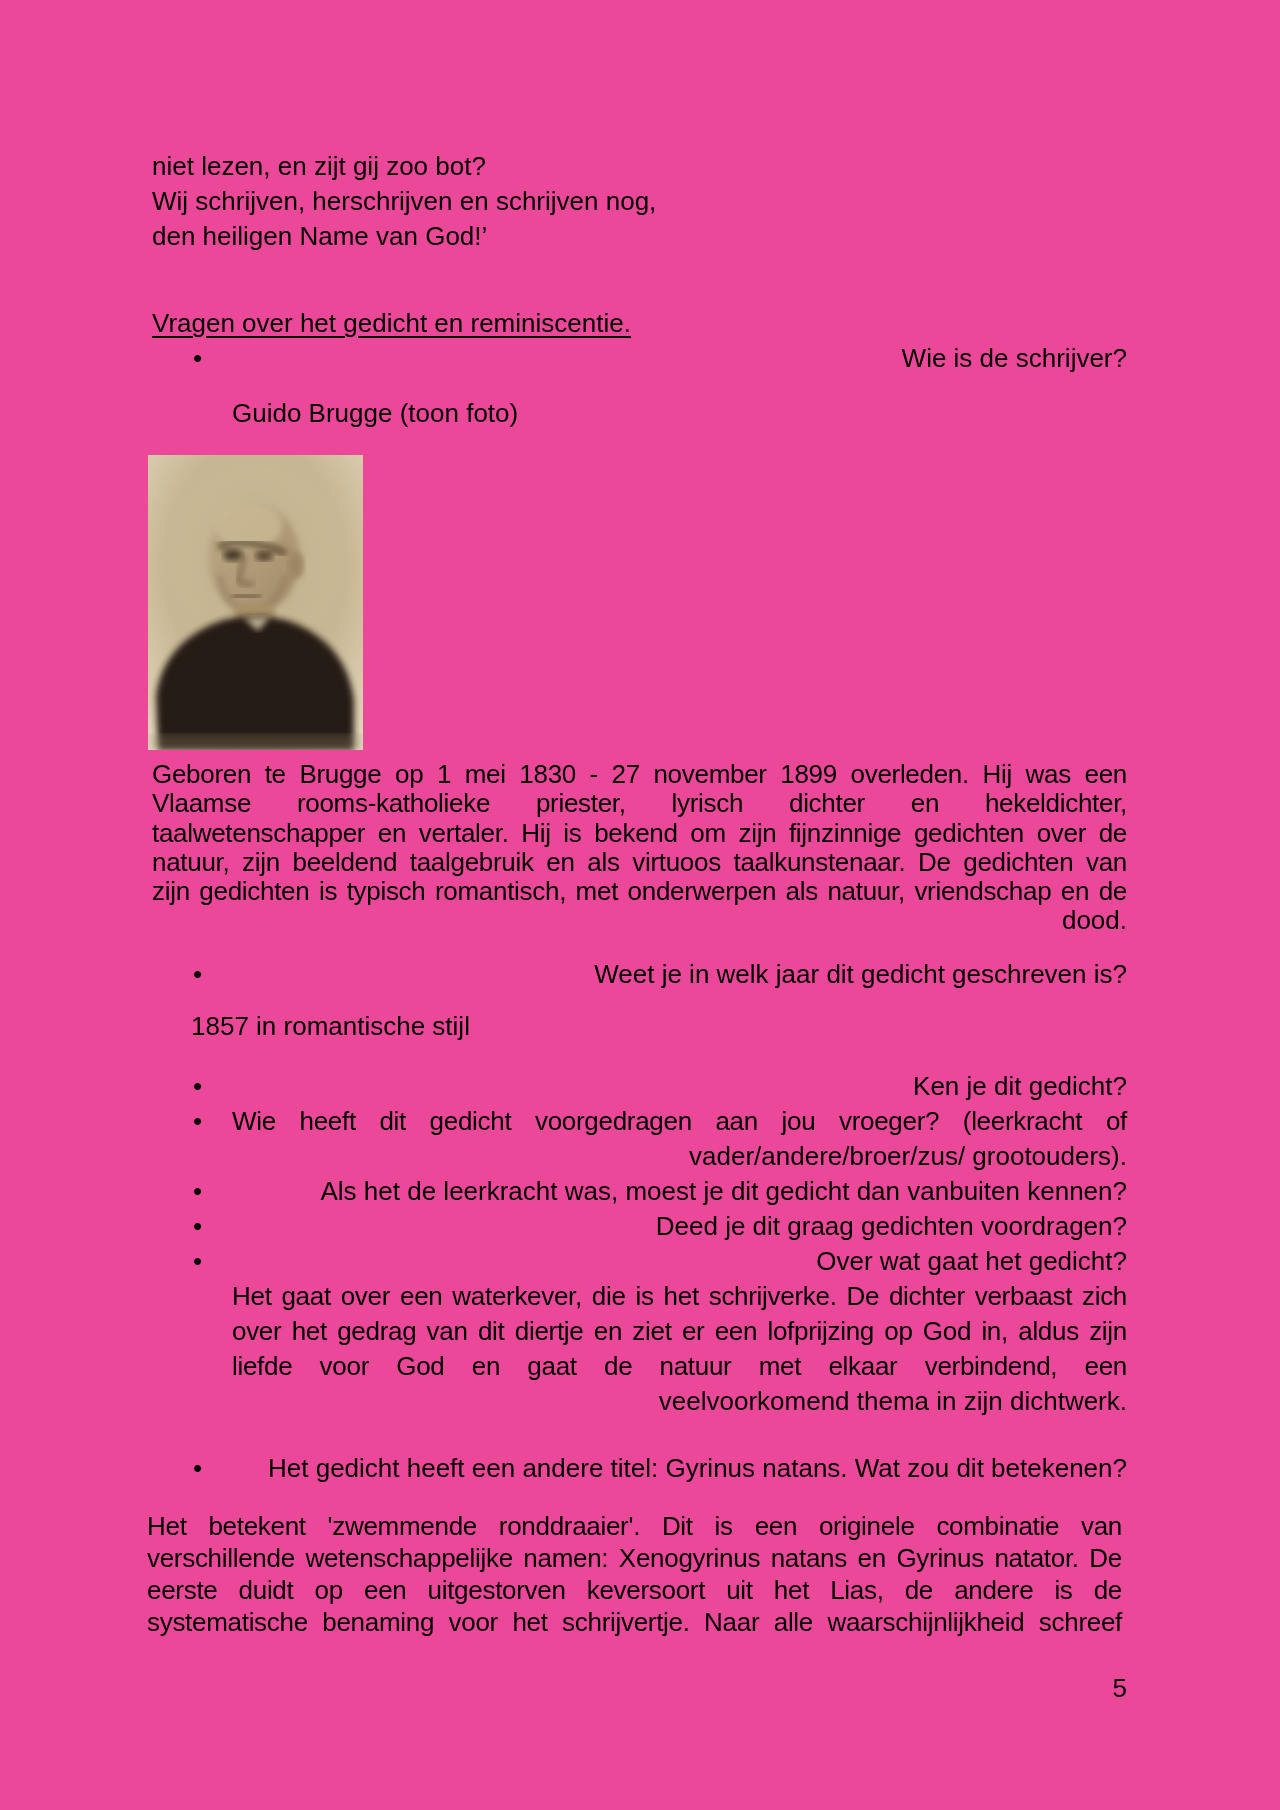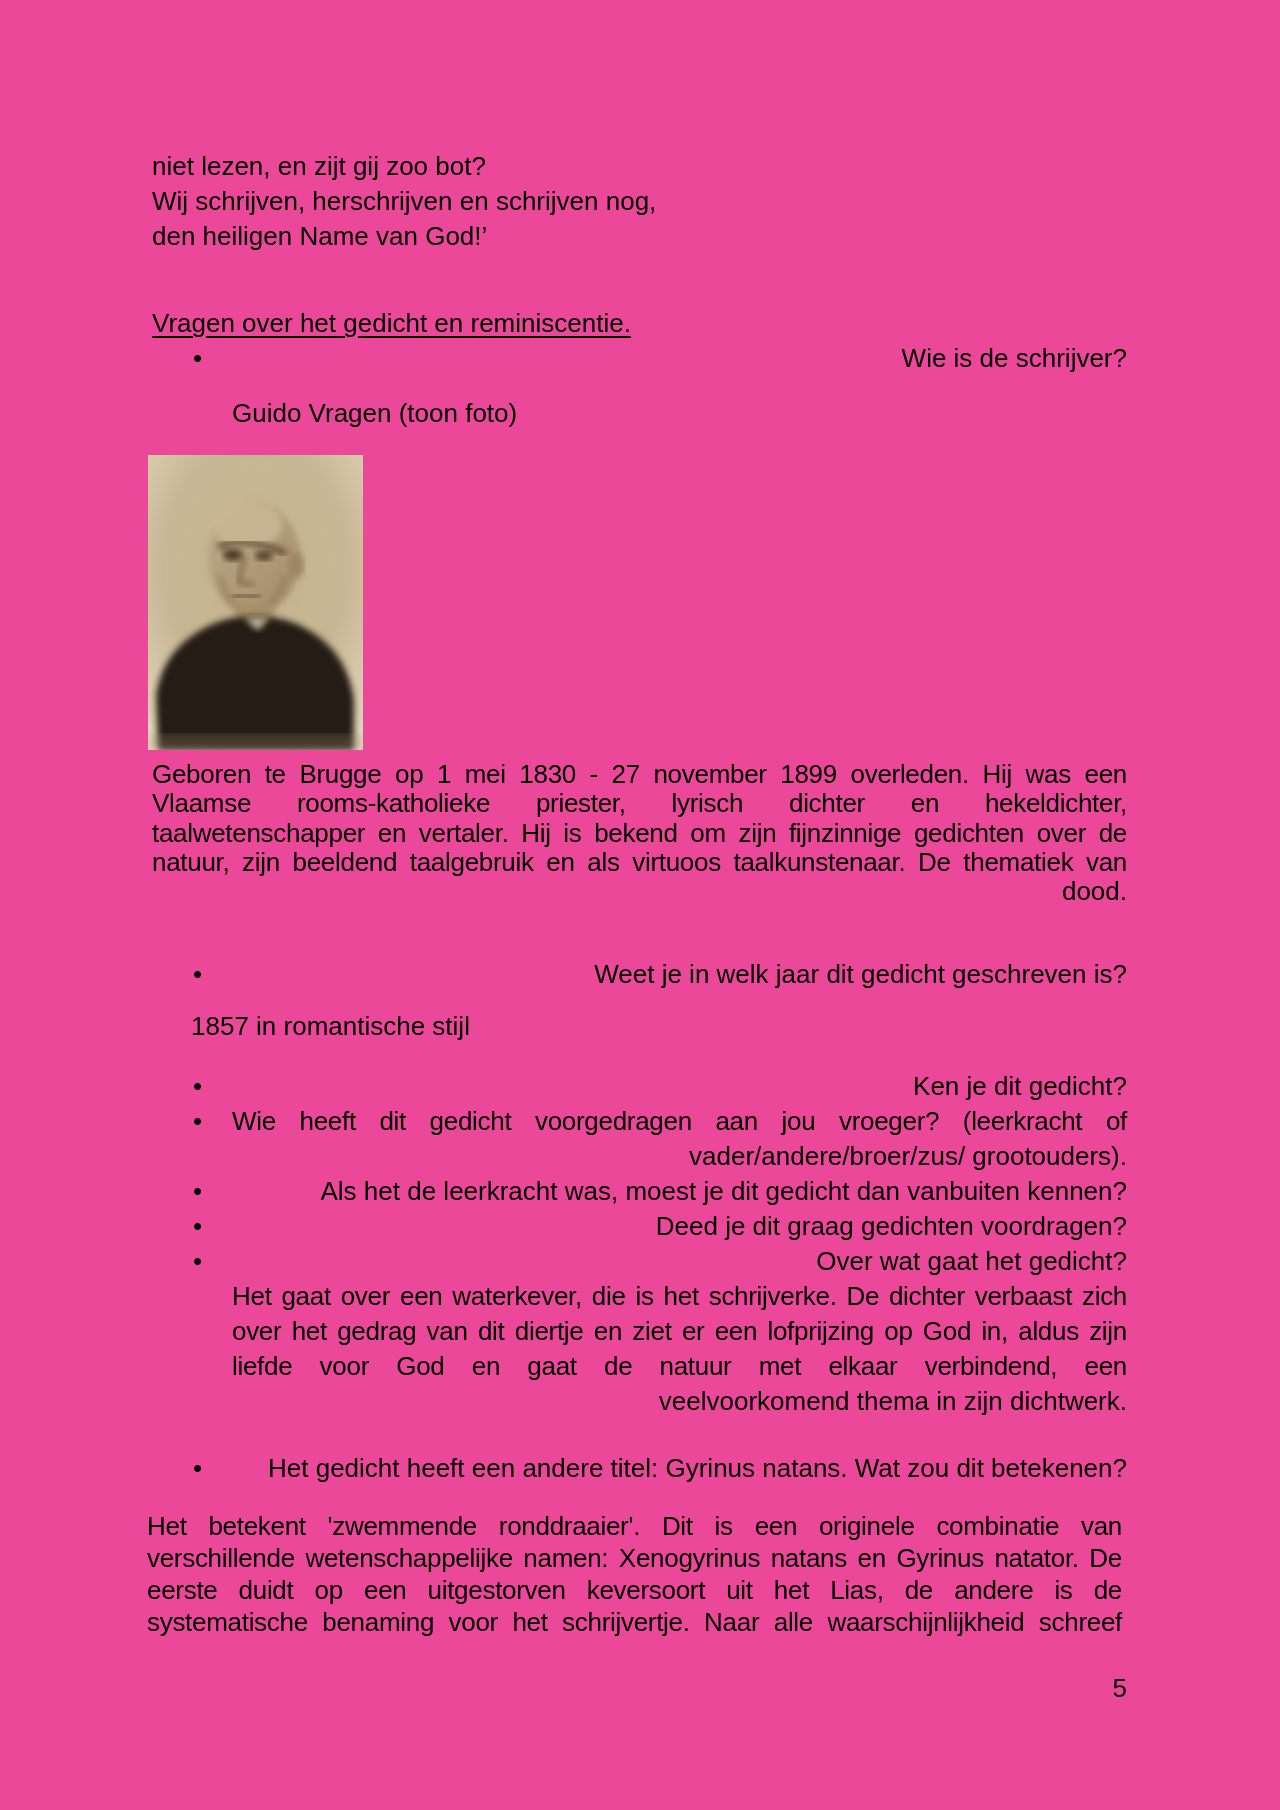--- a/index.html
+++ b/index.html
@@ -55,21 +55,21 @@
 
   <div class="blk headng">
     <span class="u">Vragen over het gedicht en reminiscentie.</span>
   </div>
 
   <div class="blk brow q1row">
     <span class="dot">•</span>
     <span class="btxt ll">Wie is de schrijver?</span>
   </div>
 
-  <div class="blk a1 ln">Guido Vragen (toon foto)</div>
+  <div class="blk a1 ln">Guido Brugge (toon foto)</div>
 
   <div class="blk photo">
     <svg viewBox="0 0 215 295" width="215" height="295">
       <defs>
         <radialGradient id="pbg" cx="50%" cy="38%" r="78%">
           <stop offset="0%" stop-color="#b7a584"></stop>
           <stop offset="55%" stop-color="#c8b794"></stop>
           <stop offset="100%" stop-color="#e4dabf"></stop>
         </radialGradient>
         <linearGradient id="skin" x1="0" y1="0" x2="1" y2="1">
@@ -98,21 +98,22 @@
       <path d="M10 295 L8 240 Q14 200 48 178 Q76 160 106 162 Q140 160 168 180 Q200 202 206 245 L206 295 Z" fill="#251e16" filter="url(#soft)"></path>
       <path d="M96 163 L110 176 L122 162 Z" fill="#cfc0a0" opacity="0.9" filter="url(#soft)"></path>
       <rect x="0" y="280" width="215" height="15" fill="#9a8a6b" opacity="0.35" filter="url(#softer)"></rect>
     </svg>
   </div>
 
   <div class="blk bio">
     <div class="jl">Geboren te Brugge op 1 mei 1830 - 27 november 1899 overleden. Hij was een</div>
     <div class="jl">Vlaamse rooms-katholieke priester, lyrisch dichter en hekeldichter,</div>
     <div class="jl">taalwetenschapper en vertaler. Hij is bekend om zijn fijnzinnige gedichten over de</div>
-    <div class="jl">natuur, zijn beeldend taalgebruik en als virtuoos taalkunstenaar. De thematiek van</div>
+    <div class="jl">natuur, zijn beeldend taalgebruik en als virtuoos taalkunstenaar. De gedichten van</div>
+    <div class="jl">zijn gedichten is typisch romantisch, met onderwerpen als natuur, vriendschap en de</div>
     <div class="ll">dood.</div>
   </div>
 
   <div class="blk brow q2row">
     <span class="dot">•</span>
     <span class="btxt ll">Weet je in welk jaar dit gedicht geschreven is?</span>
   </div>
 
   <div class="blk a2 ln">1857 in romantische stijl</div>
 

